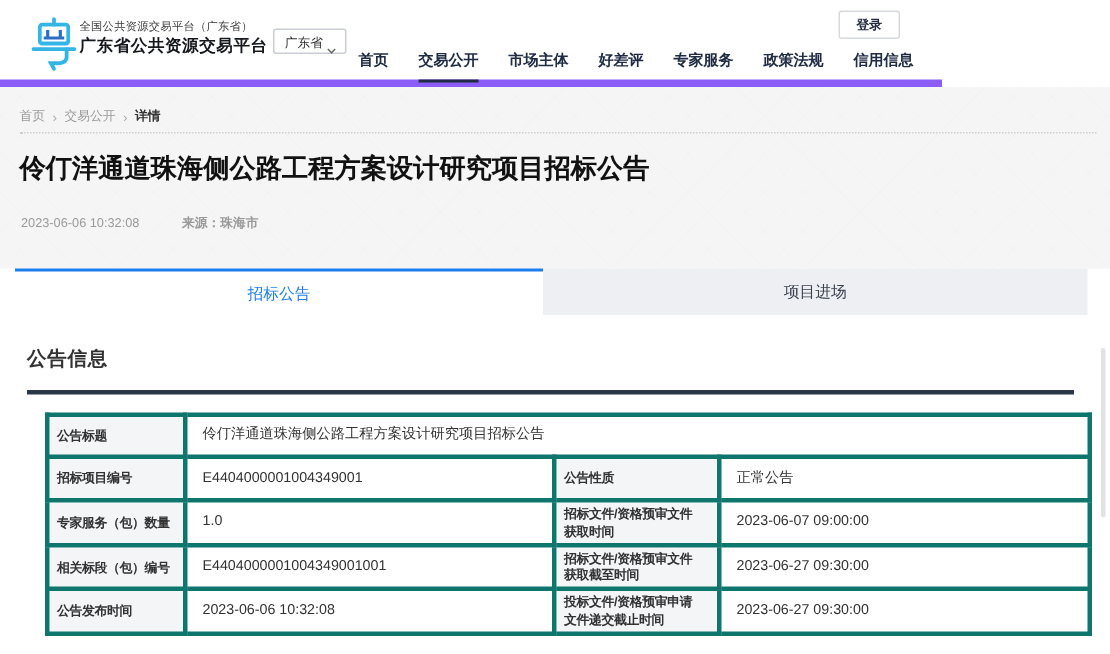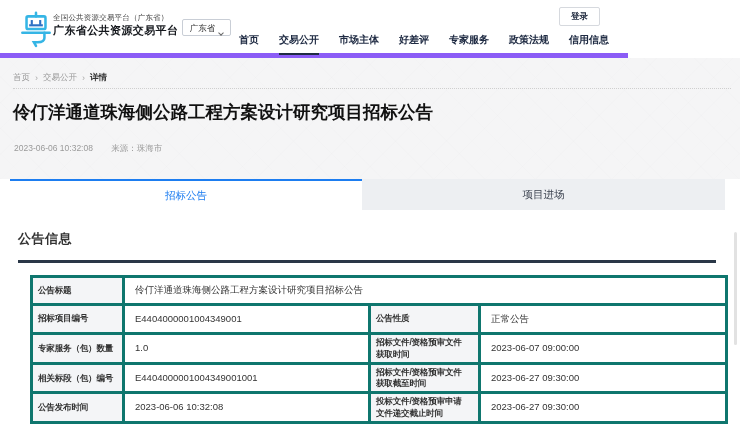--- a/index.html
+++ b/index.html
@@ -23,21 +23,21 @@
     background:
       repeating-linear-gradient(45deg, rgba(120,120,130,0.013) 0 1px, transparent 1px 18px),
       repeating-linear-gradient(-45deg, rgba(120,120,130,0.013) 0 1px, transparent 1px 18px),
       #f5f5f6; }
   .breadcrumb { position:absolute; left:13px; top:14px; font-size:8.5px; color:#999; display:flex; align-items:center; }
   .breadcrumb .sep { margin:0 5px; color:#aaa; font-size:9px; }
   .breadcrumb .current { color:#333; font-weight:bold; }
   .bc-line { position:absolute; left:13px; right:9px; top:30px; border-top:1px dotted #cfcfcf; }
   .page-title { position:absolute; left:13px; top:42px; font-size:17.5px; font-weight:bold; color:#111; letter-spacing:0; }
   .meta { position:absolute; left:14px; top:85px; font-size:8.5px; color:#9a9a9a; }
-  .meta .src { margin-left:16px; }
+  .meta .src { margin-left:26px;font-weight:bold; }
 
   
   .tabs { position:absolute; left:10px; top:179px; width:715px; height:31px; display:flex; }
   .tab { flex:0 0 363px; display:flex; align-items:center; justify-content:center; font-size:10.5px; }
   .tab.inactive { background:#edeff2; color:#3c4350; }
   .tab.active { flex:0 0 352px; background:#fff; border-top:2px solid #1d7df0; color:#1d7df0; }
 
   
   .section-title { position:absolute; left:18px; top:230px; font-size:13px; font-weight:bold; color:#333; letter-spacing:.5px; }
   .section-rule { position:absolute; left:18px; top:260px; width:698px; height:3px; background:#2a3747; }

